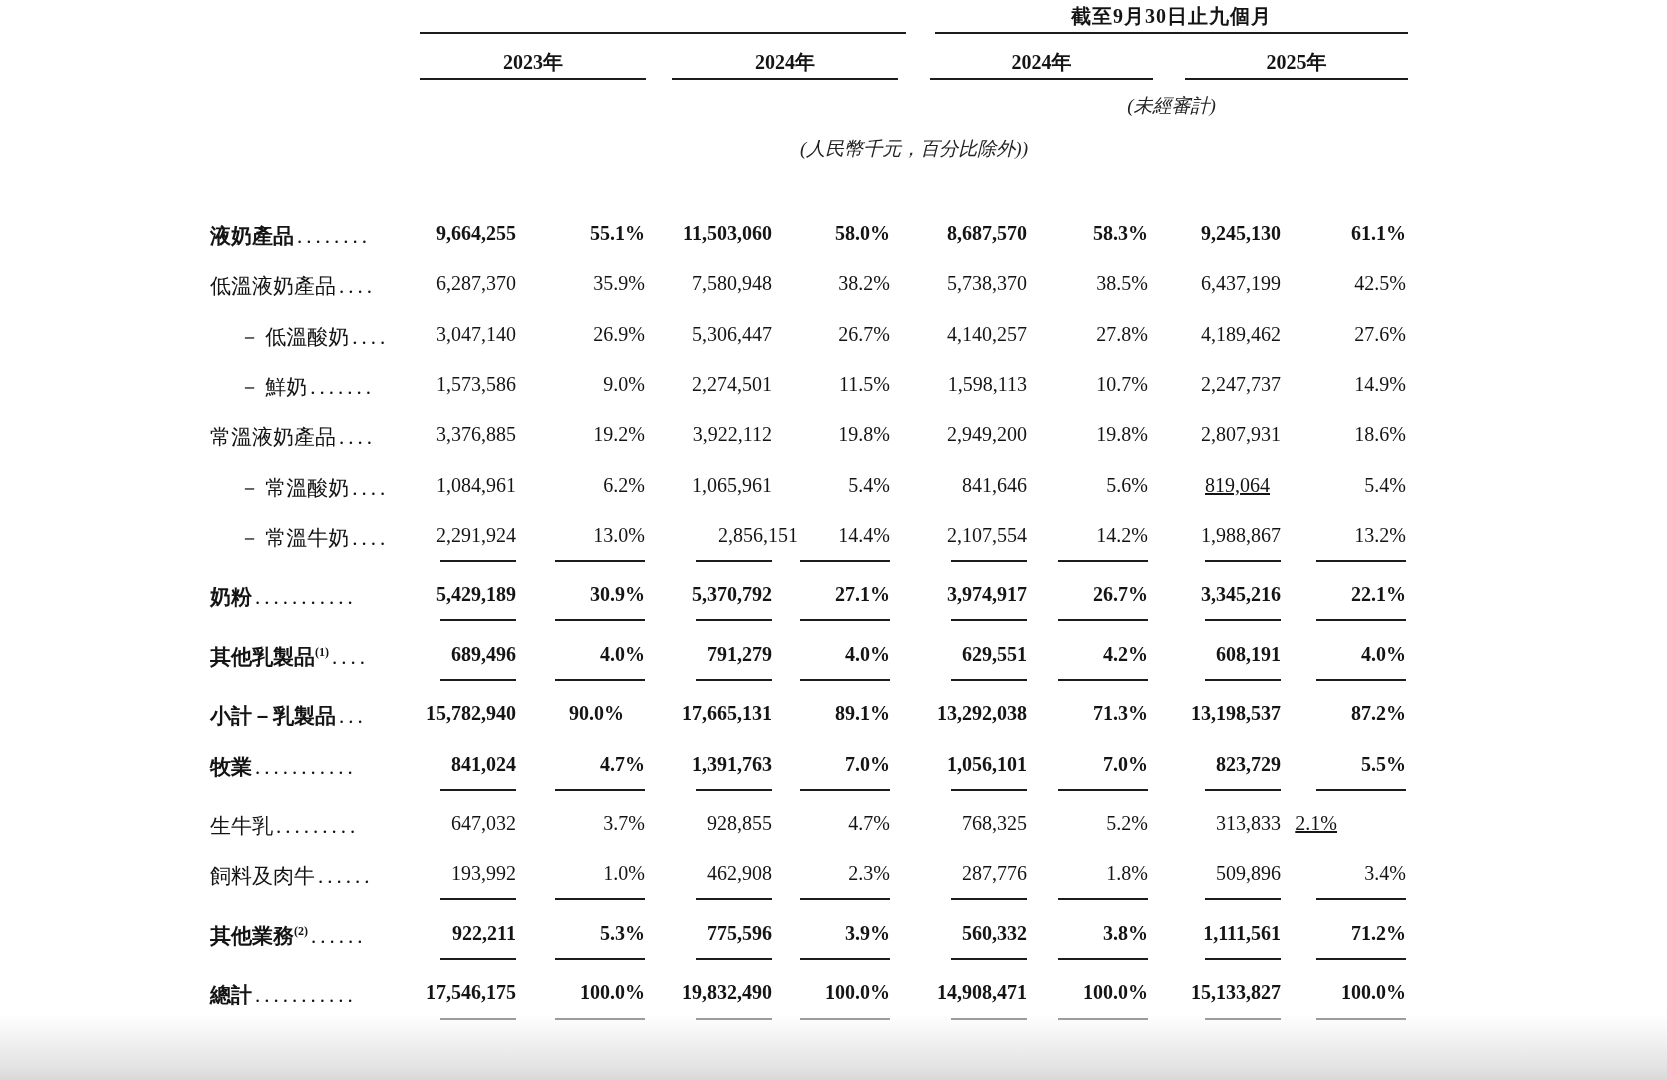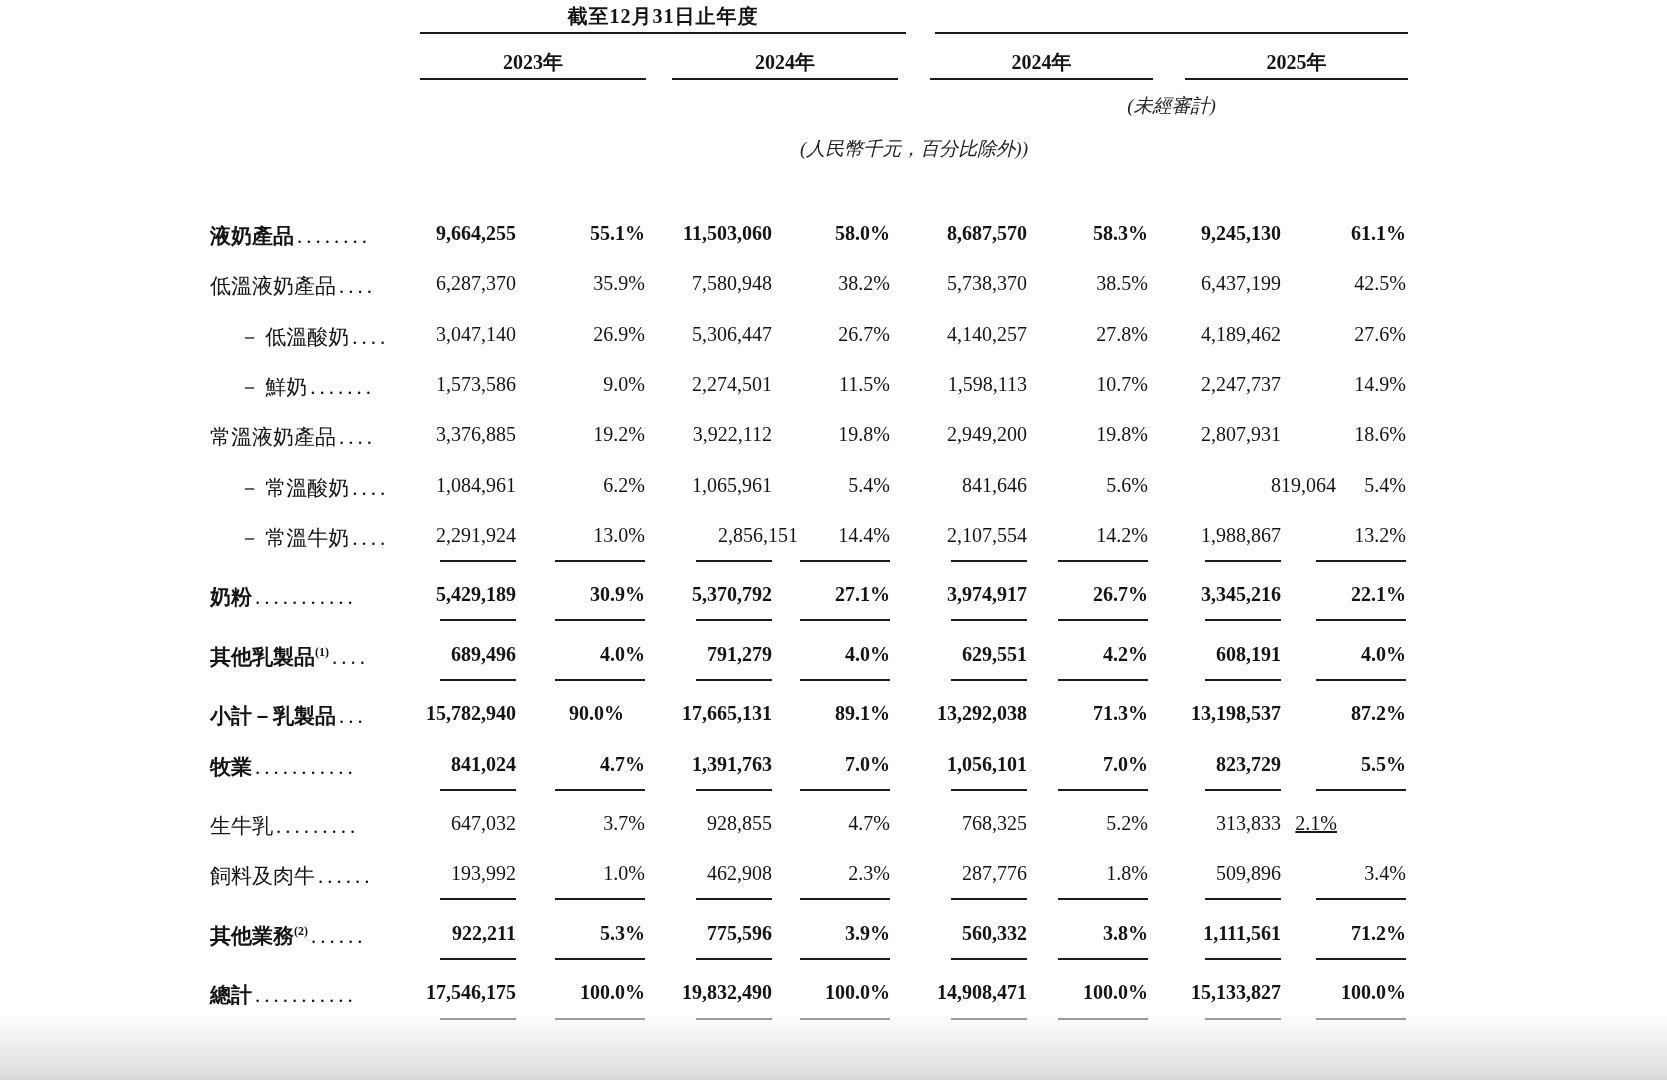--- a/index.html
+++ b/index.html
@@ -59,21 +59,21 @@
     position:absolute;left:0;bottom:0;width:100%;height:66px;
     background:linear-gradient(180deg, rgba(229,229,229,0) 0%, rgba(195,195,197,0.45) 78%, rgba(185,185,188,0.55) 100%);
     pointer-events:none;
   }
 </style>
 </head>
 <body>
 
 <div class="page">
 
-  <div class="grp-title grp1-title">截至12月31日止年度</div>
+  <div class="grp-title grp2-title">截至9月30日止九個月</div>
   <div class="grp-line grp1-line"></div>
   <div class="grp-line grp2-line"></div>
 
   <div class="year y1">2023年</div>
   <div class="year y2">2024年</div>
   <div class="year y3">2024年</div>
   <div class="year y4">2025年</div>
   <div class="year-line y1"></div>
   <div class="year-line y2"></div>
   <div class="year-line y3"></div>
@@ -139,21 +139,21 @@
         <span class="cell" style="left: 1256px;">18.6%</span>
       </div>
       <div class="row indent" style="top: 474px;">
     <div class="label"><span class="lt">－ 常溫酸奶</span><sup class="ls"></sup><span class="leader">....</span></div>
   <span class="cell" style="left: 366px;">1,084,961</span>
         <span class="cell" style="left: 495px;">6.2%</span>
         <span class="cell" style="left: 622px;">1,065,961</span>
         <span class="cell" style="left: 740px;">5.4%</span>
         <span class="cell" style="left: 877px;">841,646</span>
         <span class="cell" style="left: 998px;">5.6%</span>
-        <span class="cell" style="left: 1186px;">819,064</span>
+        <span class="cell" style="left: 1120px; text-decoration: underline;">819,064</span>
         <span class="cell" style="left: 1256px;">5.4%</span>
       </div>
       <div class="row indent" style="top: 524px;">
     <div class="label"><span class="lt">－ 常溫牛奶</span><sup class="ls"></sup><span class="leader">....</span></div>
   <span class="cell" style="left: 366px;">2,291,924</span>
         <span class="cell" style="left: 495px;">13.0%</span>
         <span class="cell" style="left: 622px; margin-left: 26px;">2,856,151</span>
         <span class="cell" style="left: 740px;">14.4%</span>
         <span class="cell" style="left: 877px;">2,107,554</span>
         <span class="cell" style="left: 998px;">14.2%</span>

